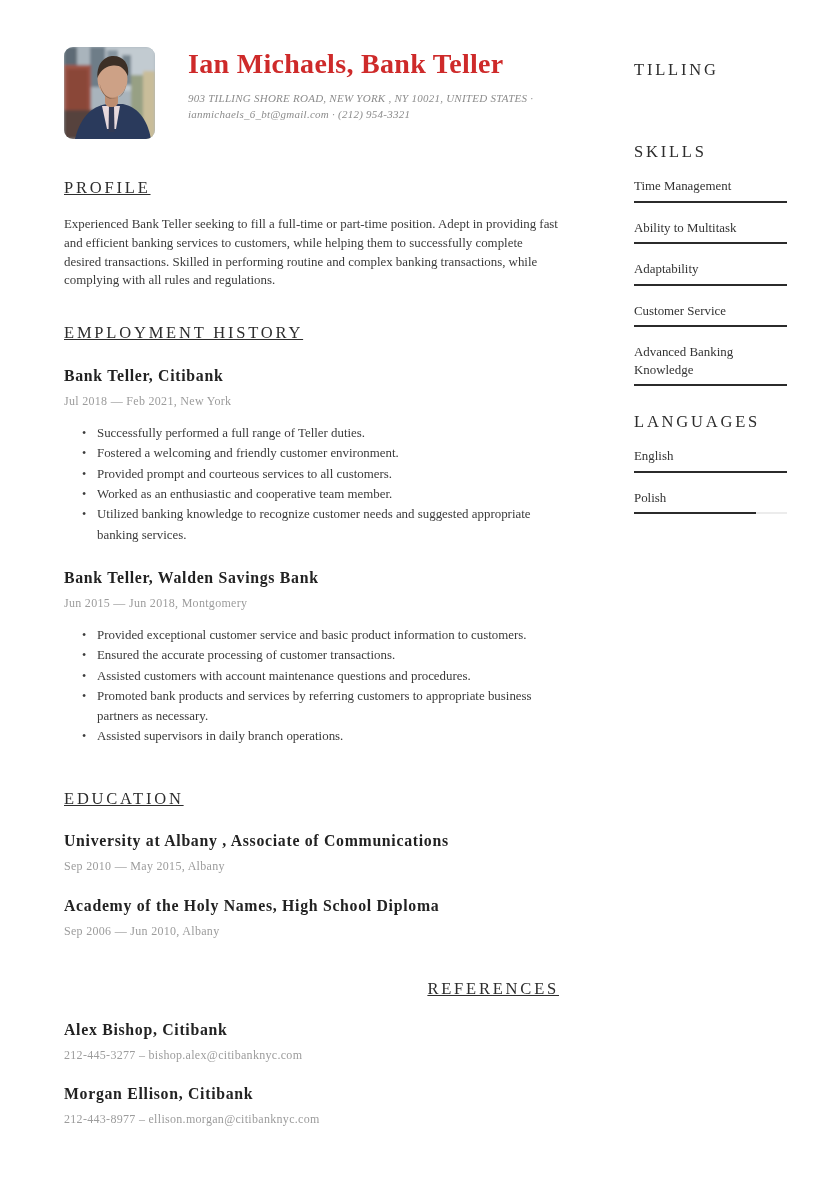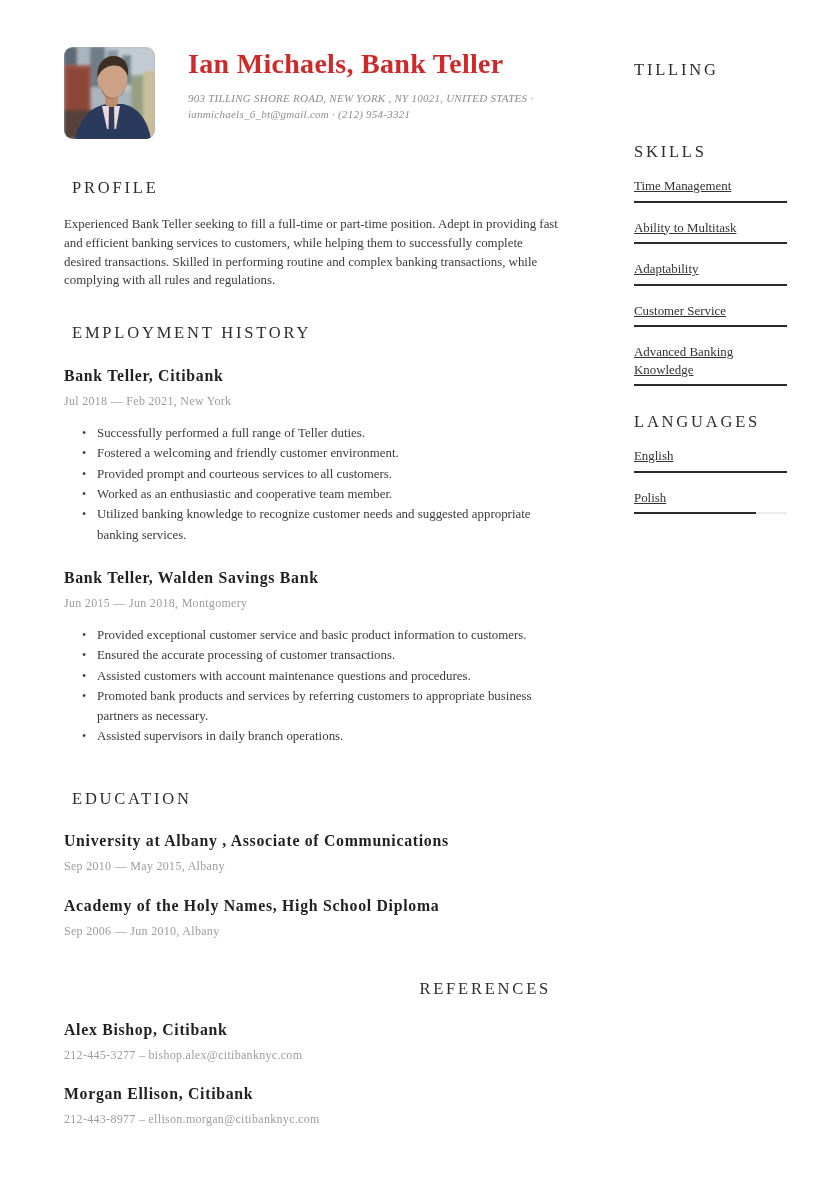--- a/index.html
+++ b/index.html
@@ -13,21 +13,21 @@
   
   .main{position:absolute;left:64px;top:47px;width:495px;}
 
   .header{display:flex;align-items:flex-start;}
   .photo{width:91px;height:92px;border-radius:9px;overflow:hidden;flex:0 0 auto;background:#aab6bd;}
   .photo svg{display:block;}
   .head-text{margin-left:33px;padding-top:2px;}
   .name{font-size:28px;line-height:30px;font-weight:600;letter-spacing:.3px;margin:0 0 12px 0;}
   .contact{font-size:11px;line-height:15.5px;color:#8c8c8c;letter-spacing:.25px;font-style:italic;}
 
-  .sec{font-size:16.5px;letter-spacing:2.8px;color:#2d2d2d;font-weight:400;margin:8px;}
+  .sec{font-size:16.5px;letter-spacing:2.8px;color:#2d2d2d;font-weight:400;margin:0;text-decoration:underline;}
   .sec.profile-h{margin-top:39px;}
   .sec.emp-h{margin-top:33px;}
   .sec.edu-h{margin-top:42px;}
   .sec.ref-h{margin-top:40px;text-align:right;}
 
   .profile-text{font-size:12.9px;line-height:18.8px;margin:17px 0 0 0;color:#3b3b3b;}
 
   .job{margin-top:24px;}
   .item-title{font-size:15.8px;font-weight:700;letter-spacing:.7px;color:#222;margin:0 0 9px 0;}
   .item-dates{font-size:12px;color:#9c9c9c;letter-spacing:.3px;margin:0 0 14px 0;}
@@ -39,21 +39,21 @@
   .edu-item .item-dates{margin-bottom:0;}
   .ref-item{margin-top:22px;}
   .ref-item .item-dates{margin-bottom:0;}
 
   
   .sidebar{position:absolute;left:634px;top:60px;width:153px;}
   .side-h{font-size:16.5px;letter-spacing:2.8px;color:#2d2d2d;font-weight:400;margin:0;}
   .side-h.skills-h{margin-top:62px;}
   .side-h.langs-h{margin-top:26px;}
   .rated{margin-top:16px;}
-  .rated .r-label{font-size:12.9px;line-height:17.5px;color:#333;margin:0 0 5px 0;text-decoration:underline;}
+  .rated .r-label{font-size:12.9px;line-height:17.5px;color:#333;margin:0 0 5px 0;}
   .track{height:2px;background:#ececec;margin-bottom:17px;}
   .fill{height:2px;background:#2b2b2b;}
 </style>
 </head>
 <body>
 
 <div class="page">
 
   <div class="main">
 

